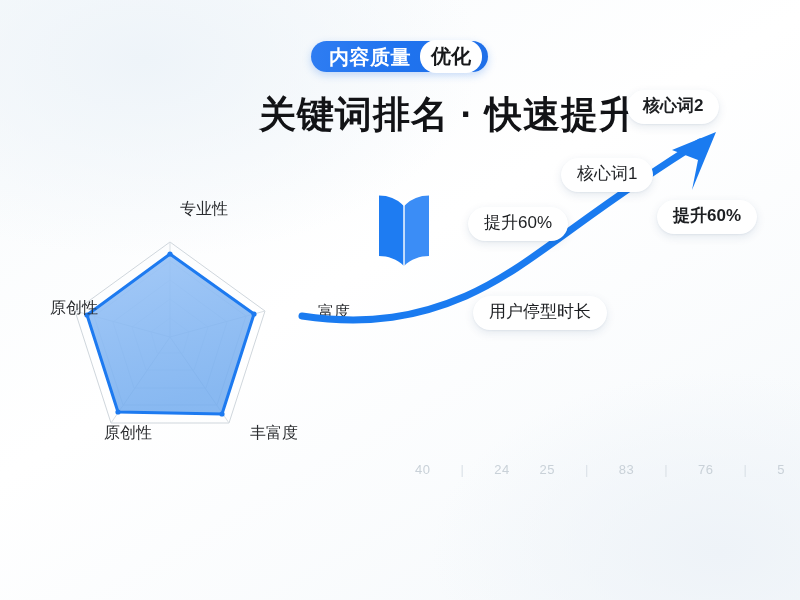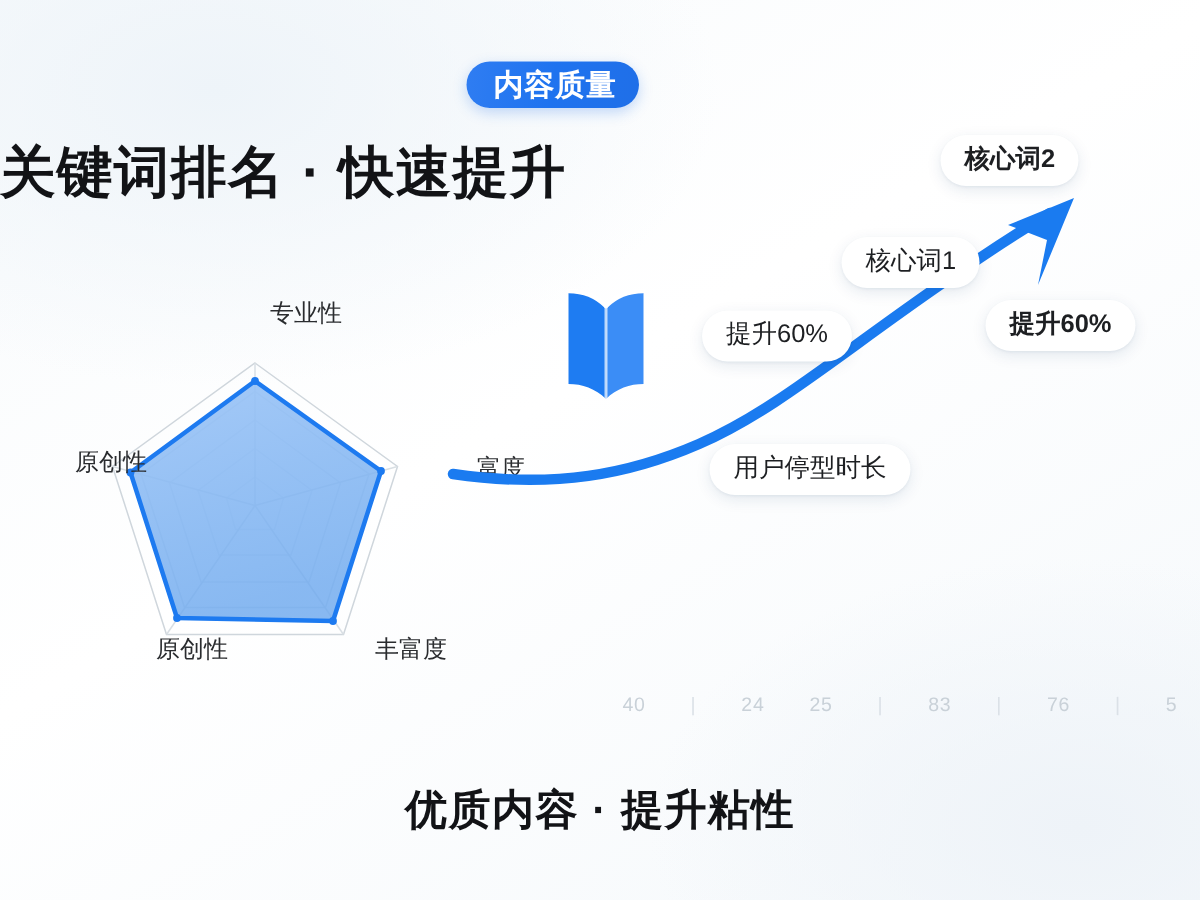--- a/index.html
+++ b/index.html
@@ -33,21 +33,21 @@
   }
   #badge .b-sub{
     background:#ffffff;color:#17181a;
     font-size:20px;font-weight:700;line-height:1;
     border-radius:16px;padding:6px 11px 7px;white-space:nowrap;
   }
 
   
   #headline{
     position:absolute;left:0;top:90px;width:637px;
-    text-align:left;
+    text-align:right;
     color:#121316;font-size:37px;font-weight:700;
     letter-spacing:1px;white-space:nowrap;
   }
 
   
   .pill{
     position:absolute;
     background:#ffffff;
     border-radius:18px;
     padding:7px 16px 8px;
@@ -99,20 +99,21 @@
     white-space:nowrap;
   }
 </style>
 </head>
 <body>
 
 <div id="stage">
 
   <div id="badge">
     <span class="b-main">内容质量</span>
+    <span class="b-sub">优化</span>
   </div>
 
   <div id="headline">关键词排名 · 快速提升</div>
 
   <svg id="radar" viewBox="0 0 330 230">
     <defs>
       <linearGradient id="radFill" x1="0" y1="0" x2="0.3" y2="1">
         <stop offset="0%" stop-color="#9ec6f7" stop-opacity=".92"></stop>
         <stop offset="100%" stop-color="#6ea9ee" stop-opacity=".82"></stop>
       </linearGradient>
@@ -176,15 +177,14 @@
     <span>24</span>
     <span>25</span>
     <span class="tick">|</span>
     <span>83</span>
     <span class="tick">|</span>
     <span>76</span>
     <span class="tick">|</span>
     <span>5</span>
   </div>
 
-  <div id="caption-bottom">优质内容 · 提升粘性</div>
 
 </div>
 
 </body></html>

